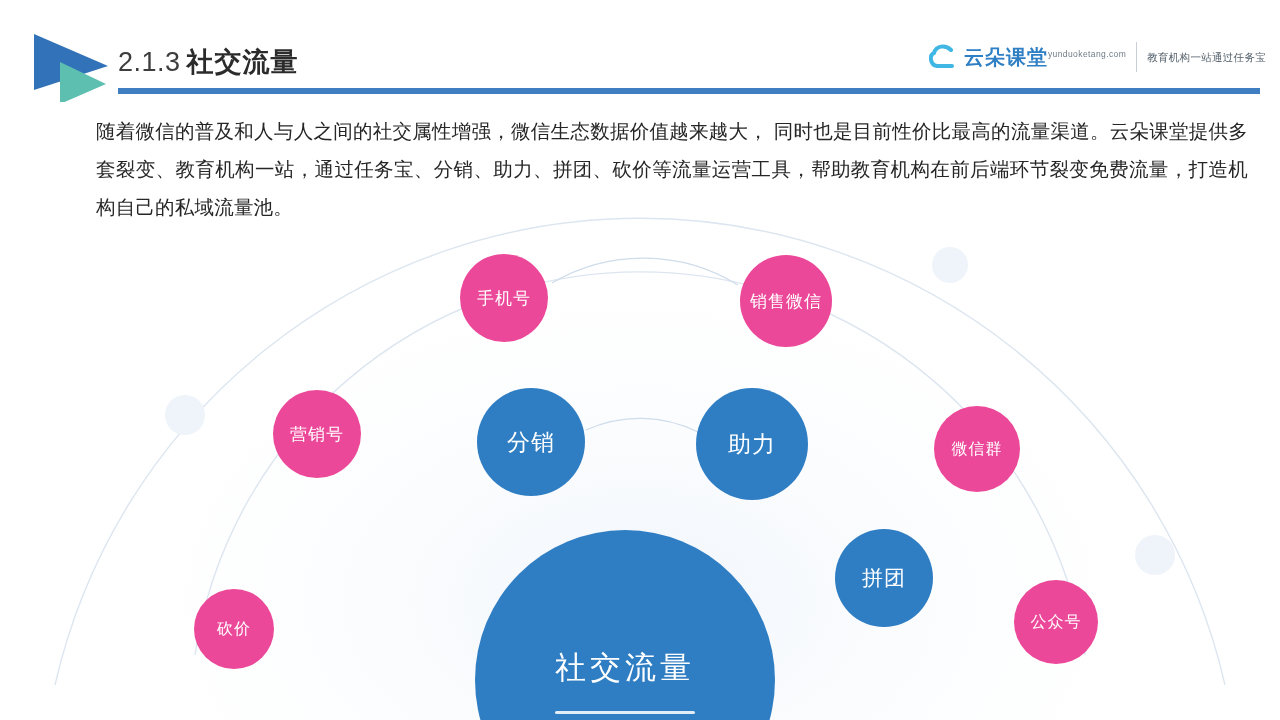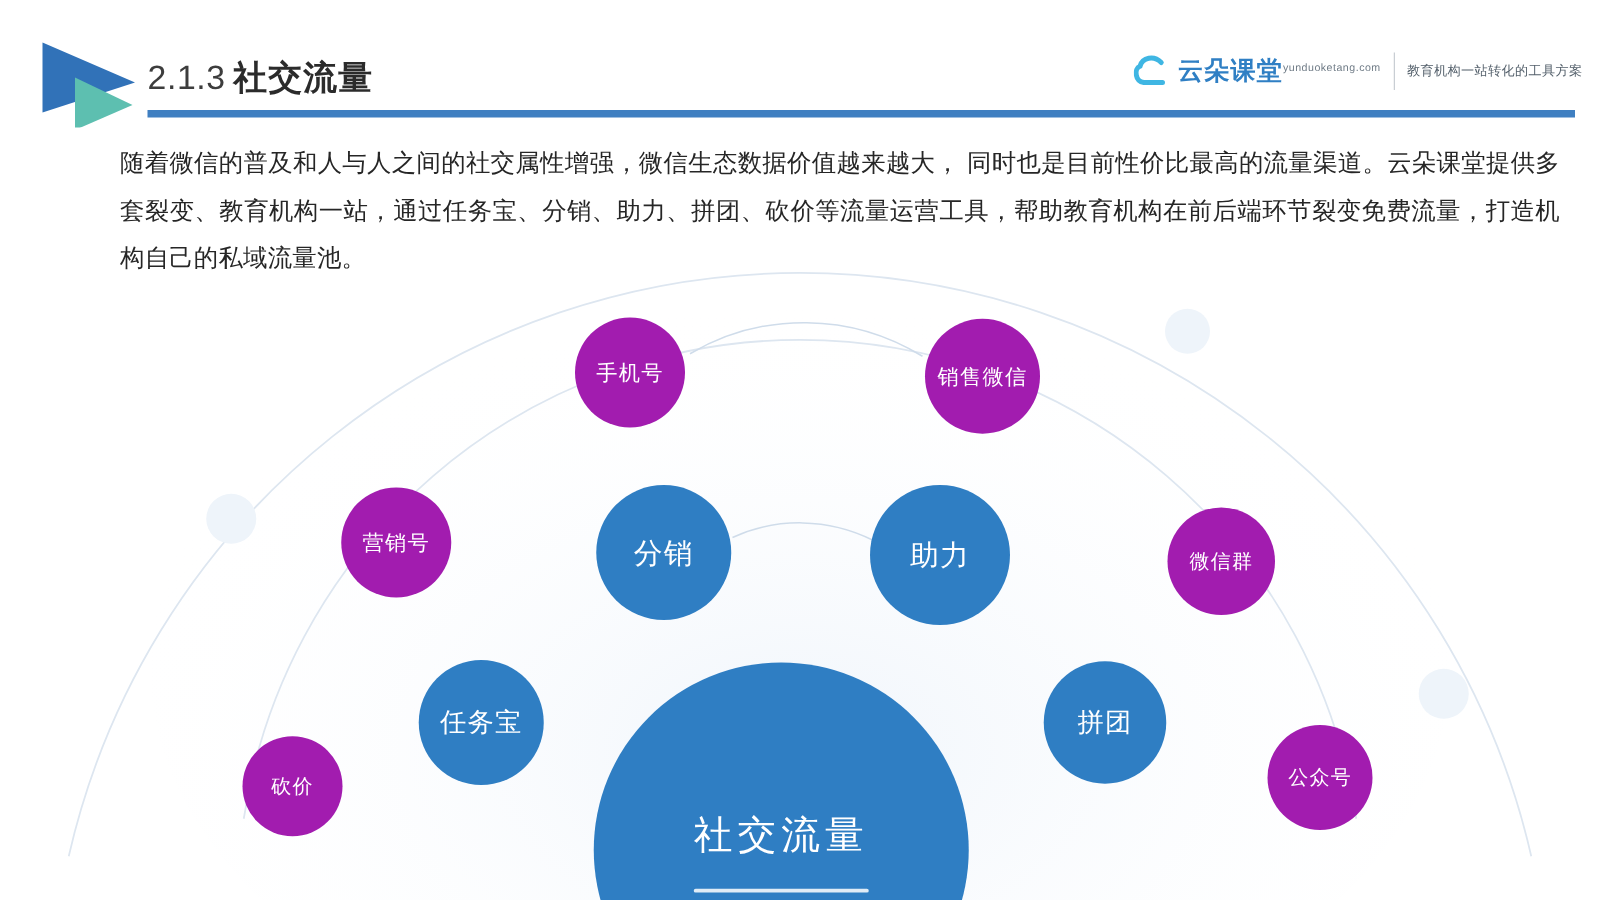--- a/index.html
+++ b/index.html
@@ -63,21 +63,21 @@
   .diagram svg{position:absolute;left:0;top:0;}
 
   .node{
     position:absolute;border-radius:50%;
     display:flex;align-items:center;justify-content:center;
     color:#ffffff;text-align:center;
     box-sizing:border-box;
     letter-spacing:1px;
   }
   .node.dark{background:#2f7ec3;}
-  .node.light{background:#a21caf;}
+  .node.light{background:#ec4899;}
   .node.center{background:#2f7ec3;flex-direction:column;}
 
   .center-label{font-size:31px;letter-spacing:4px;font-weight:400;}
   .center-underline{
     width:140px;height:3px;background:rgba(255,255,255,.85);
     border-radius:2px;margin-top:22px;
   }
 
   .deco{
     position:absolute;border-radius:50%;background:#eef4fa;
@@ -109,21 +109,21 @@
         </svg>
       </span>
       <span class="brand-names">
         <span class="brand-cn">云朵课堂</span>
         <span class="brand-en">yunduoketang.com</span>
       </span>
     </div>
     <span class="brand-div"></span>
     <span class="brand-tag">
       <span>教育机构一站</span>
-      <span>转化的工具方案</span>
+      <span>通过任务宝</span>
     </span>
   </div>
 
   <div class="para">随着微信的普及和人与人之间的社交属性增强，微信生态数据价值越来越大， 同时也是目前性价比最高的流量渠道。云朵课堂提供多套裂变、教育机构一站，通过任务宝、分销、助力、拼团、砍价等流量运营工具，帮助教育机构在前后端环节裂变免费流量，打造机构自己的私域流量池。</div>
 
   <div class="diagram">
 
     <svg width="1280" height="505">
       <defs>
         <radialGradient id="glow" cx="50%" cy="60%" r="55%">
@@ -162,23 +162,20 @@
     </div>
 
     <div class="node dark" style="left:696px;top:173px;width:112px;height:112px;font-size:23px;">
       <span>助力</span>
     </div>
 
     <div class="node light" style="left:934px;top:191px;width:86px;height:86px;font-size:16px;align-items:center;">
       <span>微信群</span>
     </div>
 
-    <div class="node dark" style="left:335px;top:313px;width:100px;height:100px;font-size:21px;">
-      <span>任务宝</span>
-    </div>
 
     <div class="node dark" style="left:835px;top:314px;width:98px;height:98px;font-size:21px;">
       <span>拼团</span>
     </div>
 
     <div class="node light" style="left:1014px;top:365px;width:84px;height:84px;font-size:16px;">
       <span>公众号</span>
     </div>
 
     <div class="node light" style="left:194px;top:374px;width:80px;height:80px;font-size:16px;">

